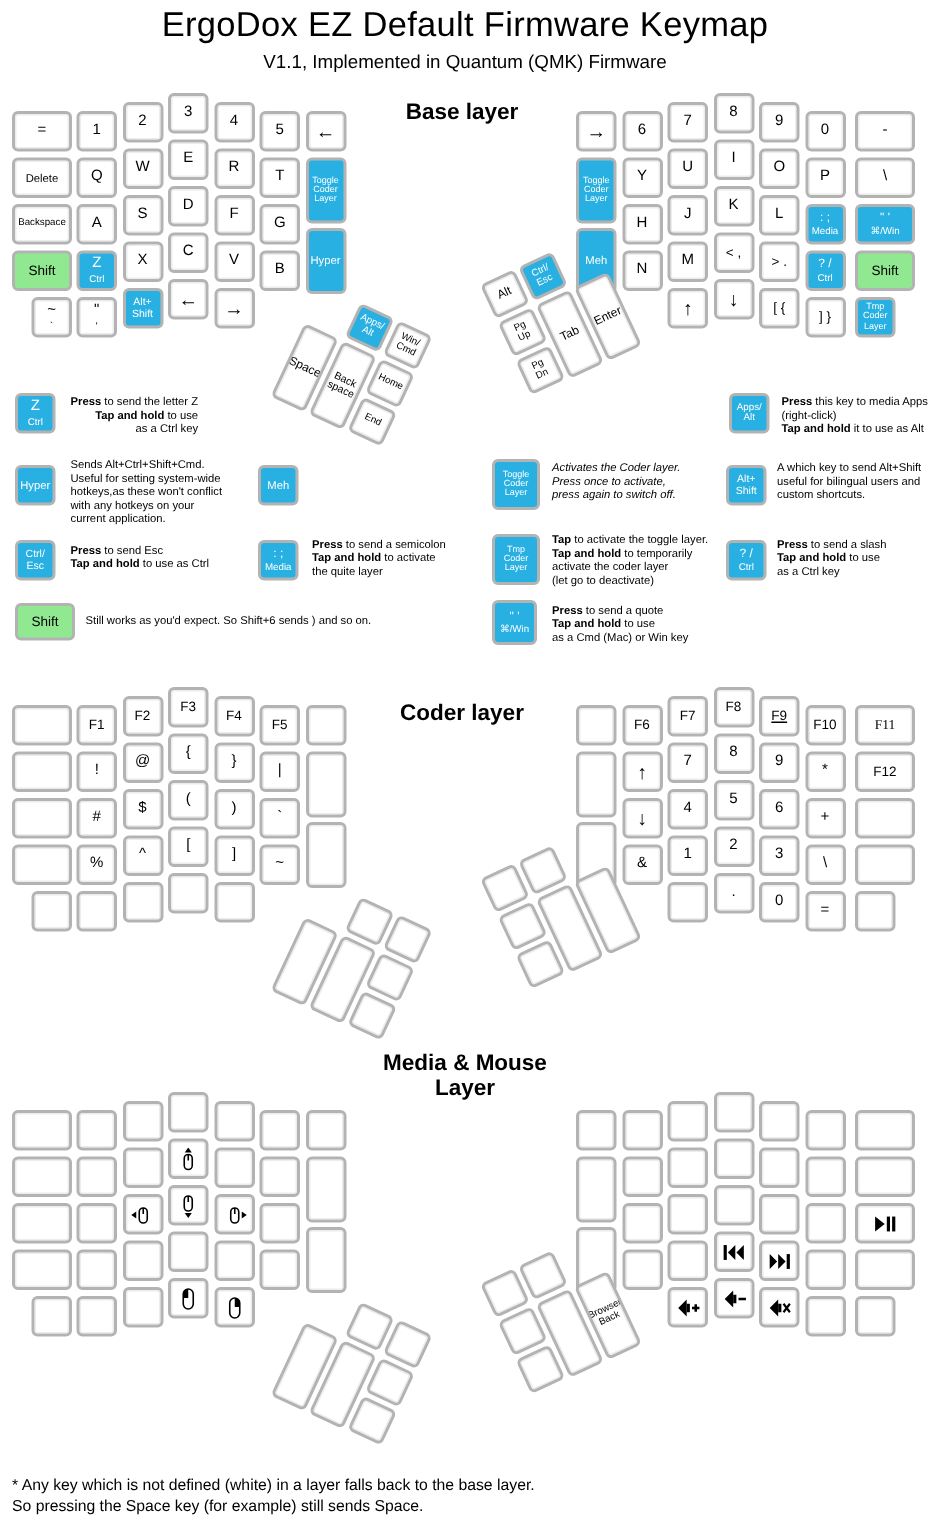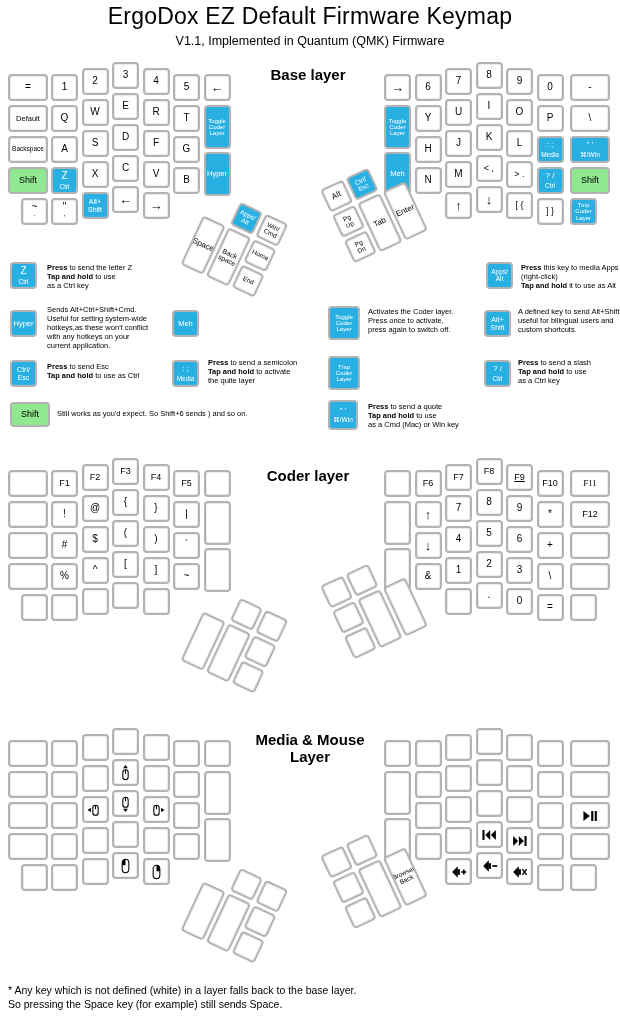--- a/index.html
+++ b/index.html
@@ -29,21 +29,21 @@
 </style>
 </head>
 <body>
 
 <div class="page">
   <div class="title">ErgoDox EZ Default Firmware Keymap</div>
   <div class="subtitle">V1.1, Implemented in Quantum (QMK) Firmware</div>
 
   <div class="layer-head" style="left:308px;top:66px">Base layer</div>
   <div class="layer-head" style="left:308px;top:467px">Coder layer</div>
-  <div class="layer-head" style="left:310px;top:731px">Media &amp; Mouse
+  <div class="layer-head" style="left:310px;top:700px">Media &amp; Mouse
 Layer</div>
 
   <div class="board">
       <div class="key" style="left: 8px; top: 74px; width: 40px; height: 27px;">
         <div class="kmain">=</div>
       </div>
       <div class="key" style="left: 51px; top: 74px; width: 27px; height: 27px;">
         <div class="kmain">1</div>
       </div>
       <div class="key" style="left: 81.5px; top: 68px; width: 27px; height: 27px;">
@@ -55,21 +55,21 @@
       <div class="key" style="left: 142.5px; top: 68px; width: 27px; height: 27px;">
         <div class="kmain">4</div>
       </div>
       <div class="key" style="left: 173px; top: 74px; width: 27px; height: 27px;">
         <div class="kmain">5</div>
       </div>
       <div class="key" style="left: 203.5px; top: 74px; width: 27px; height: 27px;">
         <div class="kmain" style="font-size: 13px;">←</div>
       </div>
       <div class="key" style="left: 8px; top: 105px; width: 40px; height: 27px;">
-        <div class="kmain" style="font-size: 7.5px;">Default</div>
+        <div class="kmain" style="font-size: 7.5px;">Delete</div>
       </div>
       <div class="key" style="left: 51px; top: 105px; width: 27px; height: 27px;">
         <div class="kmain">Q</div>
       </div>
       <div class="key" style="left: 81.5px; top: 99px; width: 27px; height: 27px;">
         <div class="kmain">W</div>
       </div>
       <div class="key" style="left: 112px; top: 93px; width: 27px; height: 27px;">
         <div class="kmain">E</div>
       </div>
@@ -643,21 +643,21 @@
 Back</div>
         </div>
       </div>
     </div>
 
   <div class="legend-host" id="legend">
       <div class="key kb" style="left: 10px; top: 262px; width: 27px; height: 27px;">
         <div class="kmain">Z</div>
         <div class="ksub">Ctrl</div>
       </div>
-      <div class="ltext" style="left: 47px; top: 263px;">
+      <div class="ltext" style="left: 47px; top: 263px; text-align: right;">
         <div><span class="b">Press</span><span> to send the letter Z</span></div>
         <div><span class="b">Tap and hold</span><span> to use</span></div>
         <div><span>as a Ctrl key</span></div>
       </div>
       <div class="key kb" style="left: 486px; top: 262px; width: 27px; height: 27px;">
         <div class="kmain" style="font-size: 6.5px;">Apps/
 Alt</div>
       </div>
       <div class="ltext" style="left: 521px; top: 263px;">
         <div><span class="b">Press</span><span> this key to media Apps</span></div>
@@ -675,31 +675,31 @@
         <div><span>current application.</span></div>
       </div>
       <div class="key kb" style="left: 172px; top: 310px; width: 27px; height: 27px;">
         <div class="kmain" style="font-size: 7.5px;">Meh</div>
       </div>
       <div class="key kb" style="left: 328px; top: 306px; width: 32px; height: 34px;">
         <div class="kmain" style="font-size: 6px;">Toggle
 Coder
 Layer</div>
       </div>
-      <div class="ltext" style="left: 368px; top: 307px;">
+      <div class="ltext" style="left: 368px; top: 307px; font-style: italic;">
         <div><span>Activates the Coder layer.</span></div>
         <div><span>Press once to activate,</span></div>
         <div><span>press again to switch off.</span></div>
       </div>
       <div class="key kb" style="left: 484px; top: 310px; width: 27px; height: 27px;">
         <div class="kmain" style="font-size: 7px;">Alt+
 Shift</div>
       </div>
       <div class="ltext" style="left: 518px; top: 307px;">
-        <div><span>A defined key to send Alt+Shift</span></div>
+        <div><span>A which key to send Alt+Shift</span></div>
         <div><span>useful for bilingual users and</span></div>
         <div><span>custom shortcuts.</span></div>
       </div>
       <div class="key kb" style="left: 10px; top: 360px; width: 27px; height: 27px;">
         <div class="kmain" style="font-size: 7px;">Ctrl/
 Esc</div>
       </div>
       <div class="ltext" style="left: 47px; top: 362px;">
         <div><span class="b">Press</span><span> to send Esc</span></div>
         <div><span class="b">Tap and hold</span><span> to use as Ctrl</span></div>
@@ -710,20 +710,26 @@
       </div>
       <div class="ltext" style="left: 208px; top: 358px;">
         <div><span class="b">Press</span><span> to send a semicolon</span></div>
         <div><span class="b">Tap and hold</span><span> to activate</span></div>
         <div><span>the quite layer</span></div>
       </div>
       <div class="key kb" style="left: 328px; top: 356px; width: 32px; height: 34px;">
         <div class="kmain" style="font-size: 6px;">Tmp
 Coder
 Layer</div>
+      </div>
+      <div class="ltext" style="left: 368px; top: 355px;">
+        <div><span class="b">Tap</span><span> to activate the toggle layer.</span></div>
+        <div><span class="b">Tap and hold</span><span> to temporarily</span></div>
+        <div><span>activate the coder layer</span></div>
+        <div><span>(let go to deactivate)</span></div>
       </div>
       <div class="key kb" style="left: 484px; top: 360px; width: 27px; height: 27px;">
         <div class="kmain" style="font-size: 8px;">? /</div>
         <div class="ksub">Ctrl</div>
       </div>
       <div class="ltext" style="left: 518px; top: 358px;">
         <div><span class="b">Press</span><span> to send a slash</span></div>
         <div><span class="b">Tap and hold</span><span> to use</span></div>
         <div><span>as a Ctrl key</span></div>
       </div>

